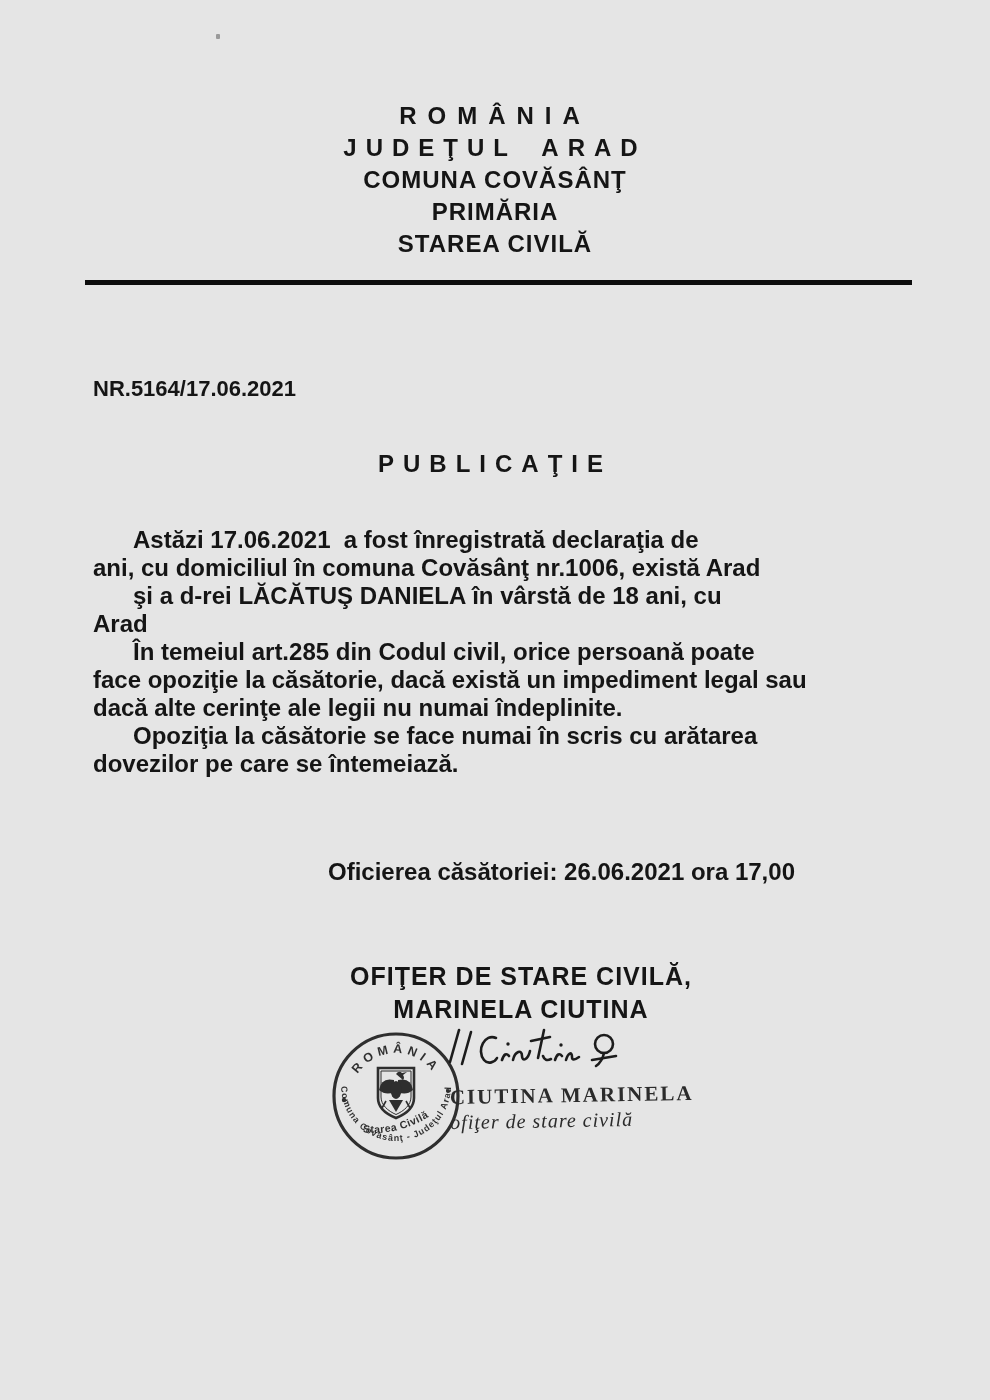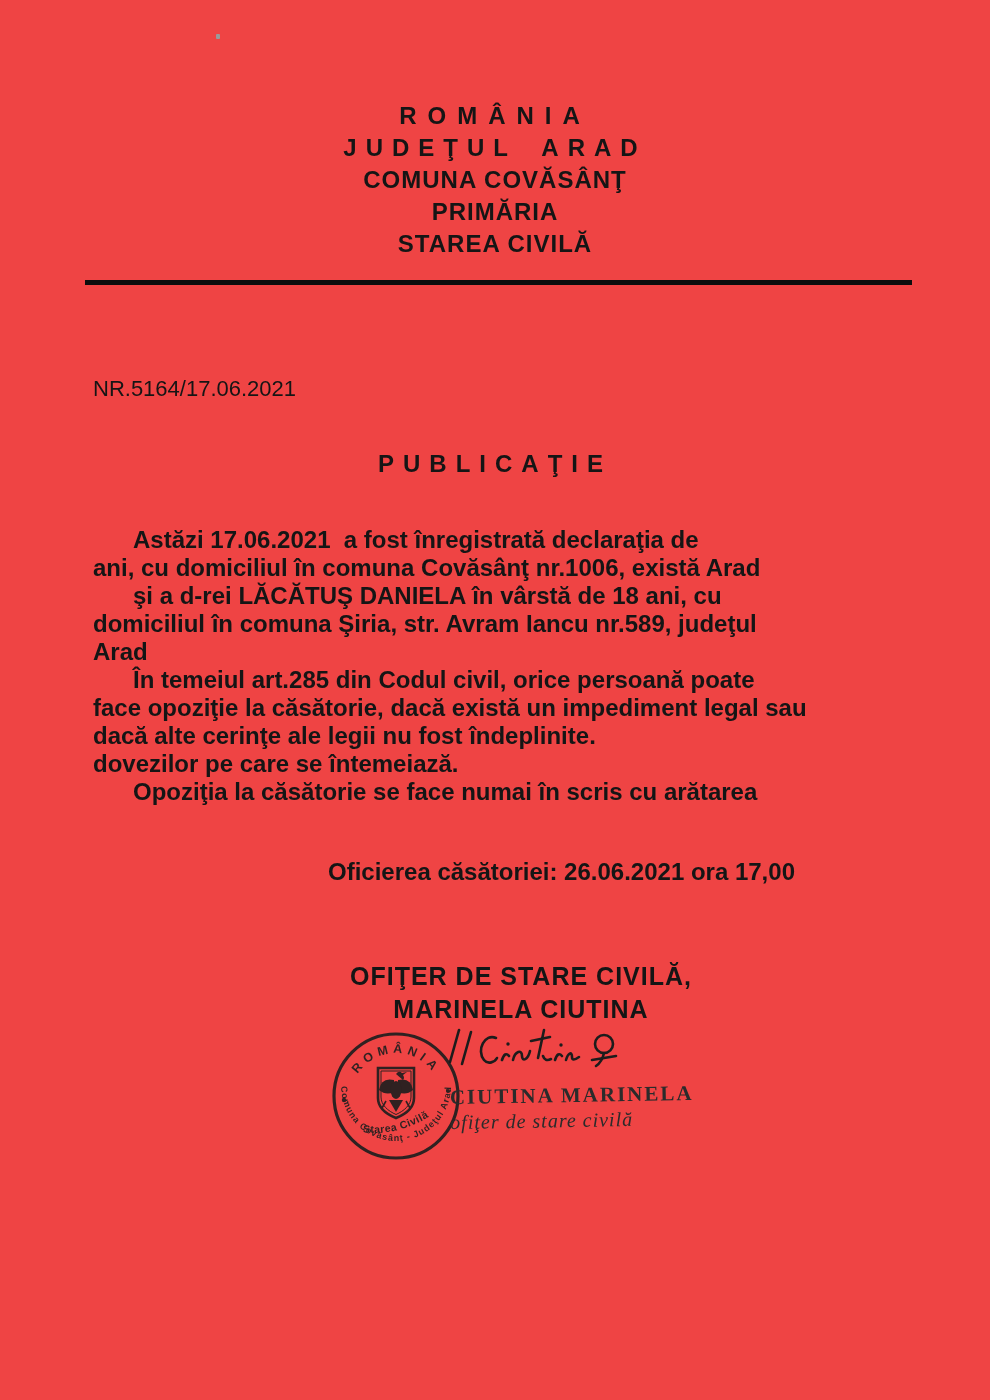--- a/index.html
+++ b/index.html
@@ -1,29 +1,29 @@
 <!DOCTYPE html>
 <html><head>
 <meta charset="utf-8">
 <style>
   html,body{margin:0;padding:0;background:#ffffff;}
   .page{
-    position:relative;width:990px;height:1400px;background:#ef4444;overflow:hidden;
+    position:relative;width:990px;height:1400px;background:#e5e5e5;overflow:hidden;
     font-family:"Liberation Sans", sans-serif;color:#151515;
   }
   .speck{position:absolute;left:216px;top:34px;width:4px;height:5px;background:#9a9a9a;border-radius:1px;}
   .header-block{position:absolute;top:100px;left:0;width:990px;text-align:center;
     font-weight:bold;font-size:24px;line-height:32px;}
   .hdr-country{letter-spacing:11px;}
   .hdr-county{letter-spacing:9px;word-spacing:10px;}
   .hdr-tight{letter-spacing:1px;}
   .divider{position:absolute;top:280px;left:85px;width:827px;height:5px;background:#0d0d0d;}
   .contact-block{position:absolute;top:287px;left:93px;width:815px;text-align:center;
     font-weight:bold;font-size:20px;line-height:24px;}
-  .reg-number{position:absolute;top:376px;left:93px;font-weight:normal;font-size:22px;text-align:right;}
+  .reg-number{position:absolute;top:376px;left:93px;font-weight:bold;font-size:22px;text-align:right;}
   .doc-title{position:absolute;top:450px;left:0;width:990px;text-align:center;
     font-weight:bold;font-size:24px;letter-spacing:9px;}
   .body-block{position:absolute;top:526px;left:93px;width:822px;
     font-weight:bold;font-size:24px;line-height:28px;}
   .body-line{white-space:pre;}
   .body-line.indent{padding-left:40px;}
   .ceremony-line{position:absolute;top:858px;left:103px;width:822px;padding-left:225px;
     box-sizing:border-box;font-weight:bold;font-size:24px;}
   .officer-block{position:absolute;top:960px;left:0;width:990px;text-align:center;
     font-weight:bold;font-size:25px;line-height:33px;letter-spacing:1px;margin-left:26px;}
@@ -53,27 +53,26 @@
 
 
   <div class="reg-number">NR.5164/17.06.2021</div>
 
   <div class="doc-title">PUBLICAŢIE</div>
 
   <div class="body-block">
     <div class="body-line indent">Astăzi 17.06.2021  a fost înregistrată declaraţia de</div>
     <div class="body-line">ani, cu domiciliul în comuna Covăsânţ nr.1006, există Arad</div>
     <div class="body-line indent">şi a d-rei LĂCĂTUŞ DANIELA în vârstă de 18 ani, cu</div>
-    <div class="body-line">domiciliul în comuna Şiria, str. Avram Iancu nr.589, judeţul</div>
     <div class="body-line">Arad</div>
     <div class="body-line indent">În temeiul art.285 din Codul civil, orice persoană poate</div>
     <div class="body-line">face opoziţie la căsătorie, dacă există un impediment legal sau</div>
-    <div class="body-line">dacă alte cerinţe ale legii nu fost îndeplinite.</div>
+    <div class="body-line">dacă alte cerinţe ale legii nu numai îndeplinite.</div>
+    <div class="body-line indent">Opoziţia la căsătorie se face numai în scris cu arătarea</div>
     <div class="body-line">dovezilor pe care se întemeiază.</div>
-    <div class="body-line indent">Opoziţia la căsătorie se face numai în scris cu arătarea</div>
   </div>
 
   <div class="ceremony-line">Oficierea căsătoriei: 26.06.2021 ora 17,00</div>
 
   <div class="officer-block">
     <div>OFIŢER DE STARE CIVILĂ,</div>
     <div>MARINELA CIUTINA</div>
   </div>
 
   <svg class="seal" viewBox="0 0 136 136" xmlns="http://www.w3.org/2000/svg">

